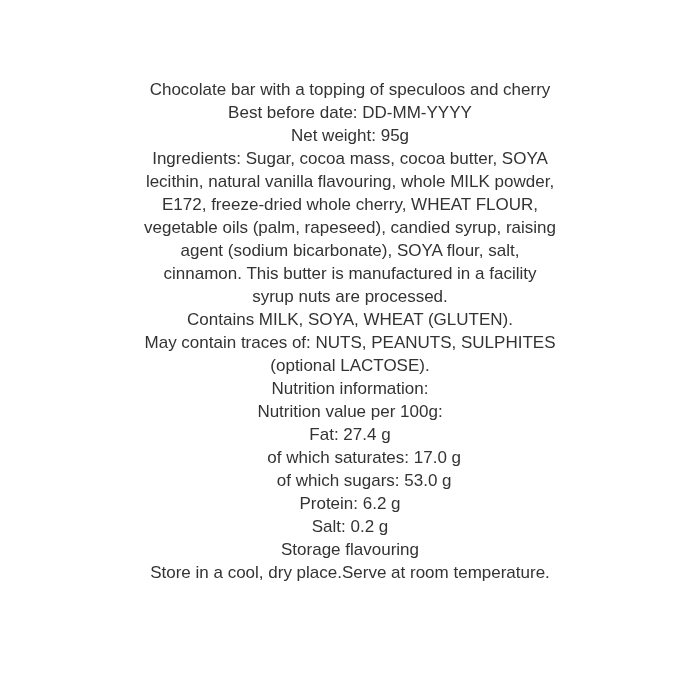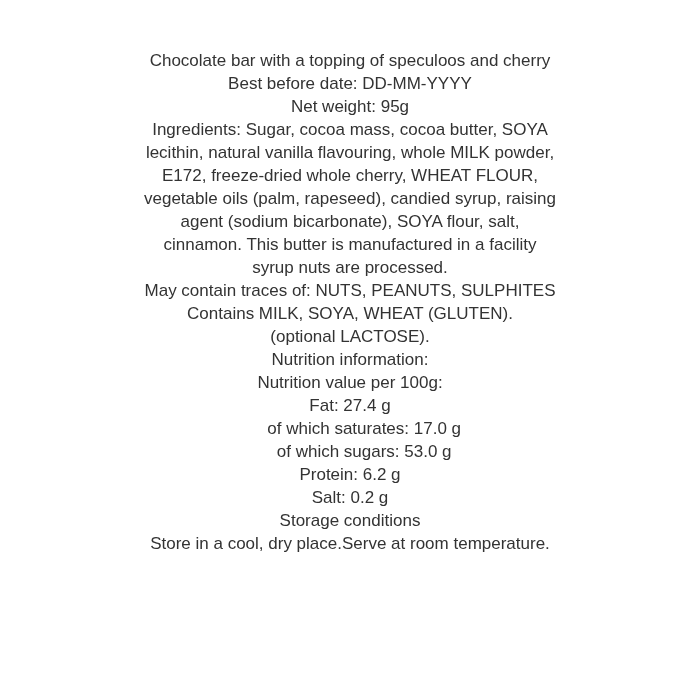--- a/index.html
+++ b/index.html
@@ -9,21 +9,21 @@
   body {
     width: 700px;
     height: 700px;
     background: #ffffff;
     overflow: hidden;
   }
   .label-sheet {
     width: 700px;
     height: 494px;
     box-sizing: border-box;
-    padding-top: 49px;
+    padding-top: 78px;
     font-family: "Liberation Sans", "DejaVu Sans", sans-serif;
     font-size: 17px;
     line-height: 23px;
     color: #333333;
     text-align: center;
   }
   .line {
     white-space: pre;
     margin: 0 auto;
     max-width: 660px;
@@ -40,28 +40,28 @@
   <div class="line">Net weight: 95g</div>
 
   <div class="line">Ingredients: Sugar, cocoa mass, cocoa butter, SOYA</div>
   <div class="line">lecithin, natural vanilla flavouring, whole MILK powder,</div>
   <div class="line">E172, freeze-dried whole cherry, WHEAT FLOUR,</div>
   <div class="line">vegetable oils (palm, rapeseed), candied syrup, raising</div>
   <div class="line">agent (sodium bicarbonate), SOYA flour, salt,</div>
   <div class="line">cinnamon. This butter is manufactured in a facility</div>
   <div class="line">syrup nuts are processed.</div>
 
+  <div class="line">Contains MILK, SOYA, WHEAT (GLUTEN).</div>
   <div class="line">May contain traces of: NUTS, PEANUTS, SULPHITES</div>
-  <div class="line">Contains MILK, SOYA, WHEAT (GLUTEN).</div>
   <div class="line">(optional LACTOSE).</div>
 
   <div class="line">Nutrition information:</div>
   <div class="line">Nutrition value per 100g:</div>
   <div class="line">Fat: 27.4 g</div>
   <div class="line">&nbsp;&nbsp;&nbsp;&nbsp;&nbsp;&nbsp;of which saturates: 17.0 g</div>
   <div class="line">&nbsp;&nbsp;&nbsp;&nbsp;&nbsp;&nbsp;of which sugars: 53.0 g</div>
   <div class="line">Protein: 6.2 g</div>
   <div class="line">Salt: 0.2 g</div>
 
-  <div class="line">Storage conditions</div>
+  <div class="line">Storage flavouring</div>
   <div class="line">Store in a cool, dry place.Serve at room temperature.</div>
 
 </div>
 
 </body></html>

